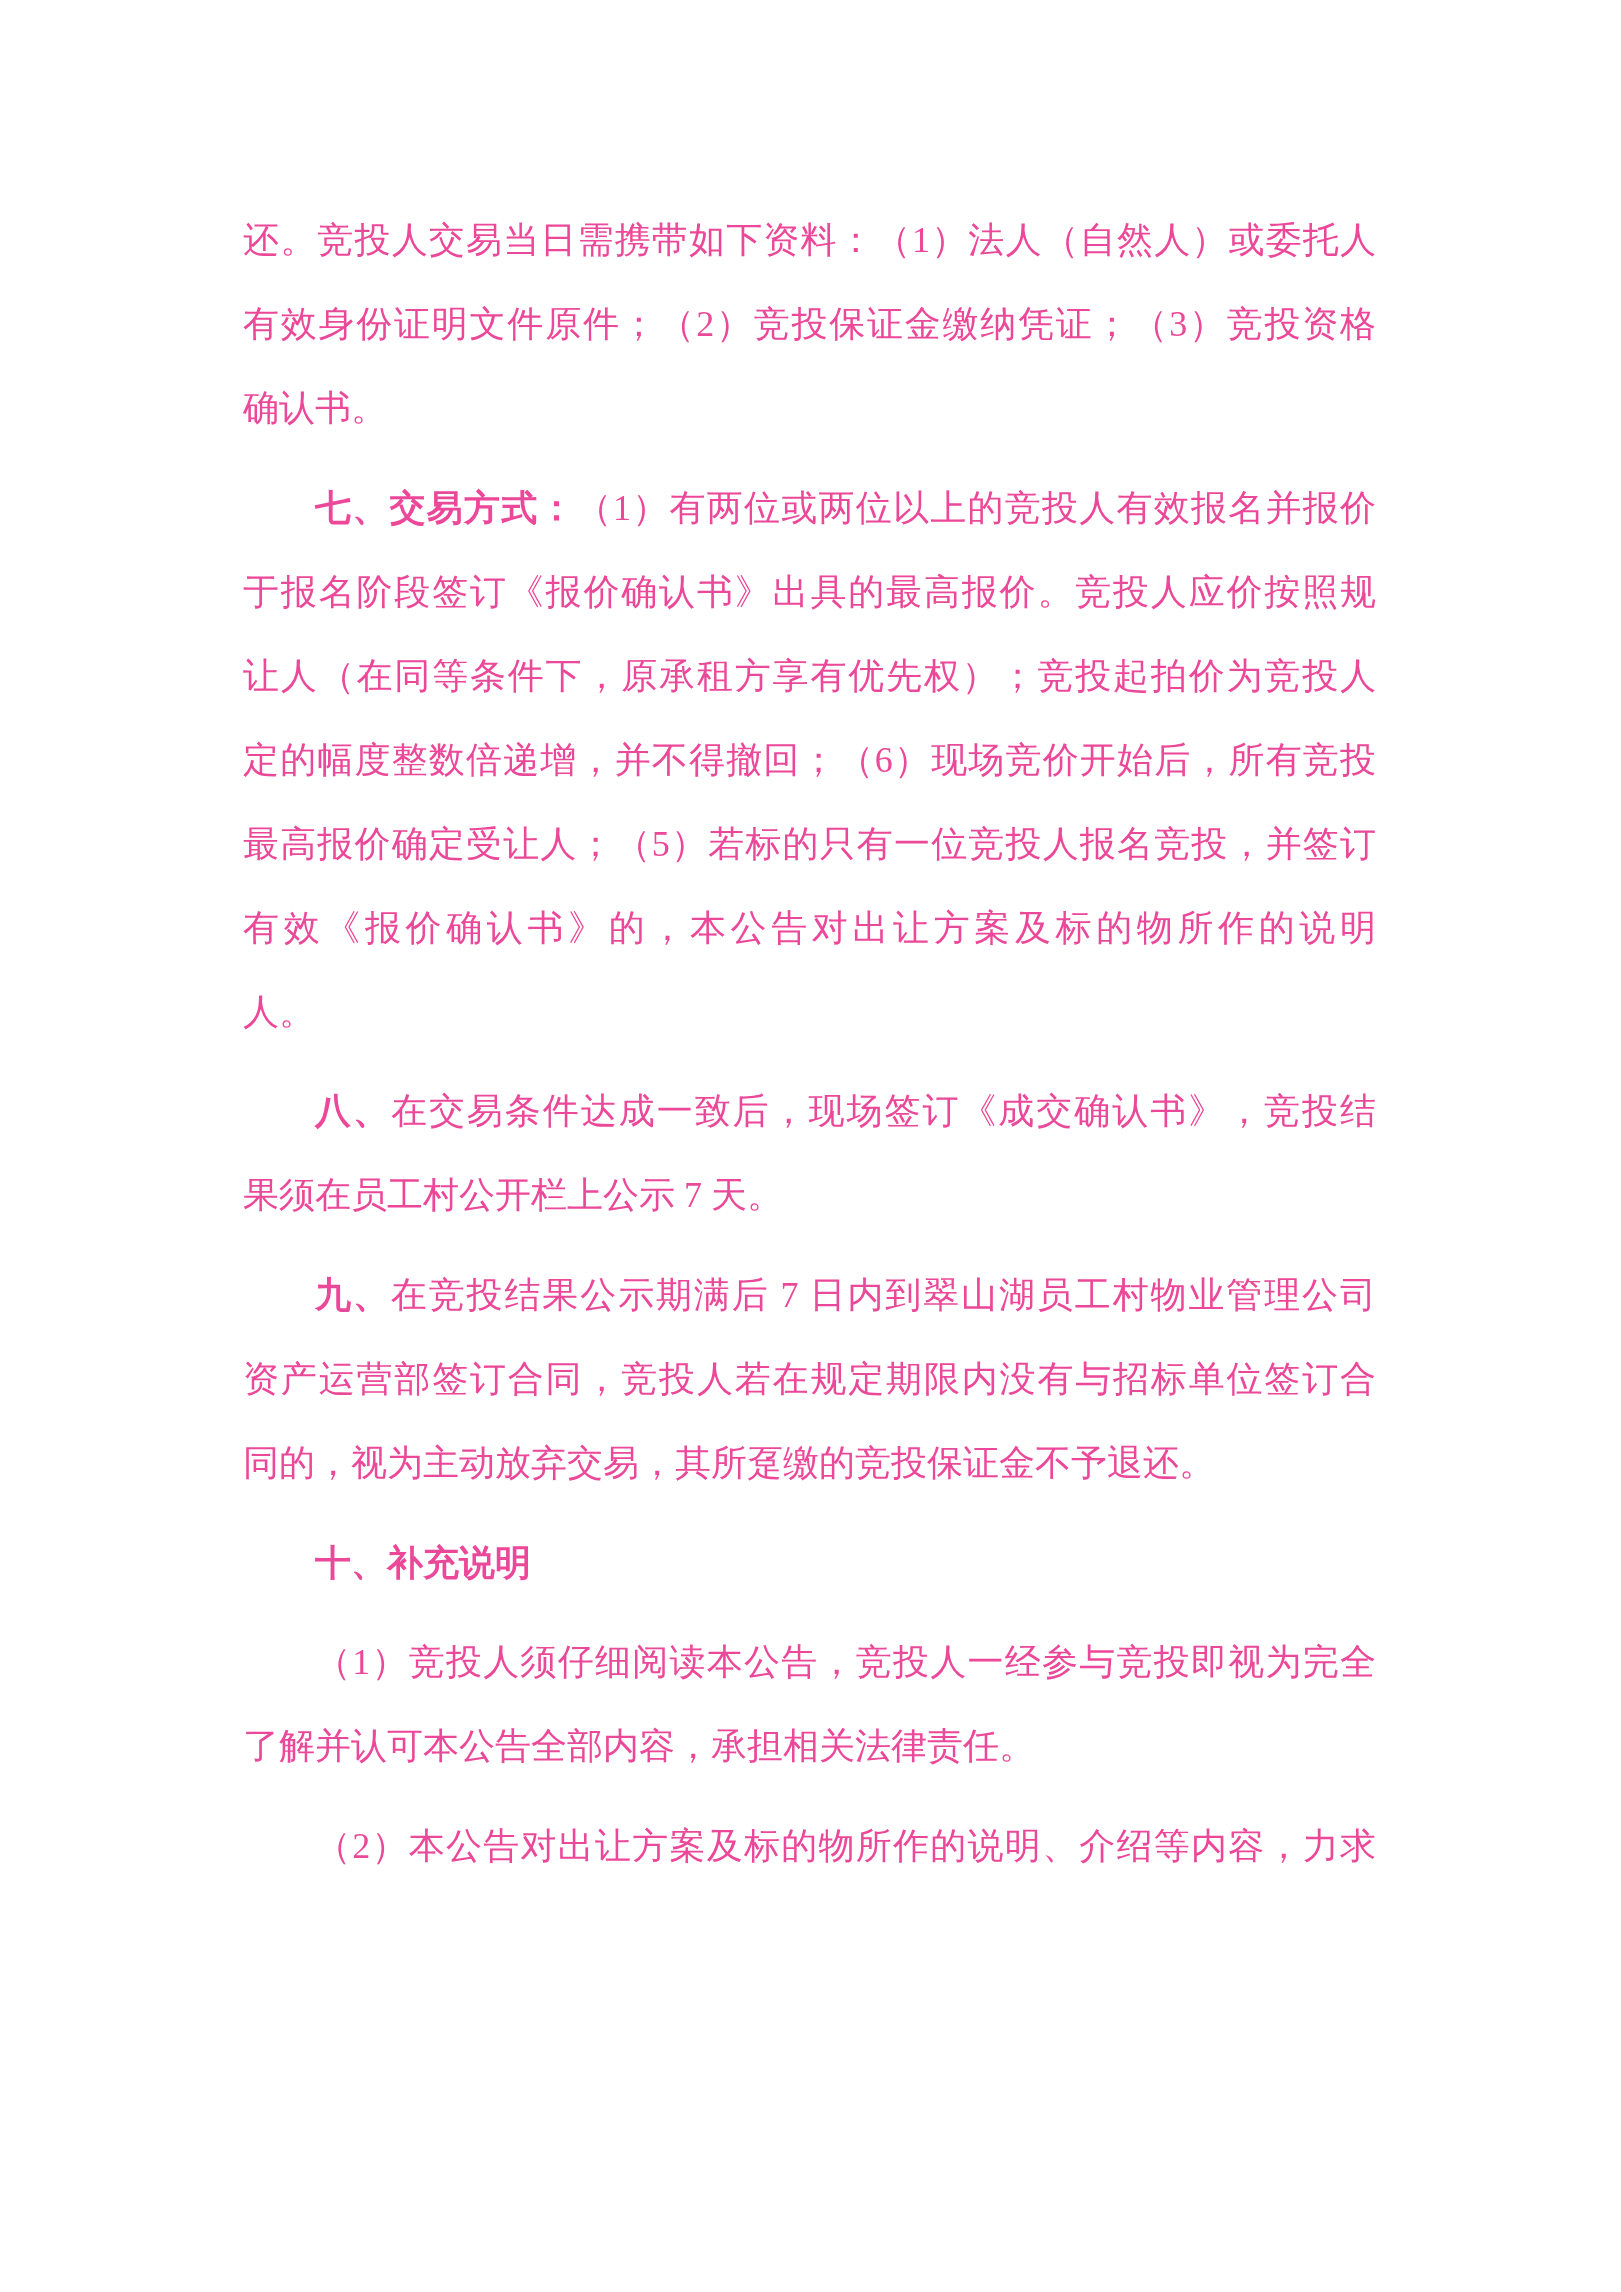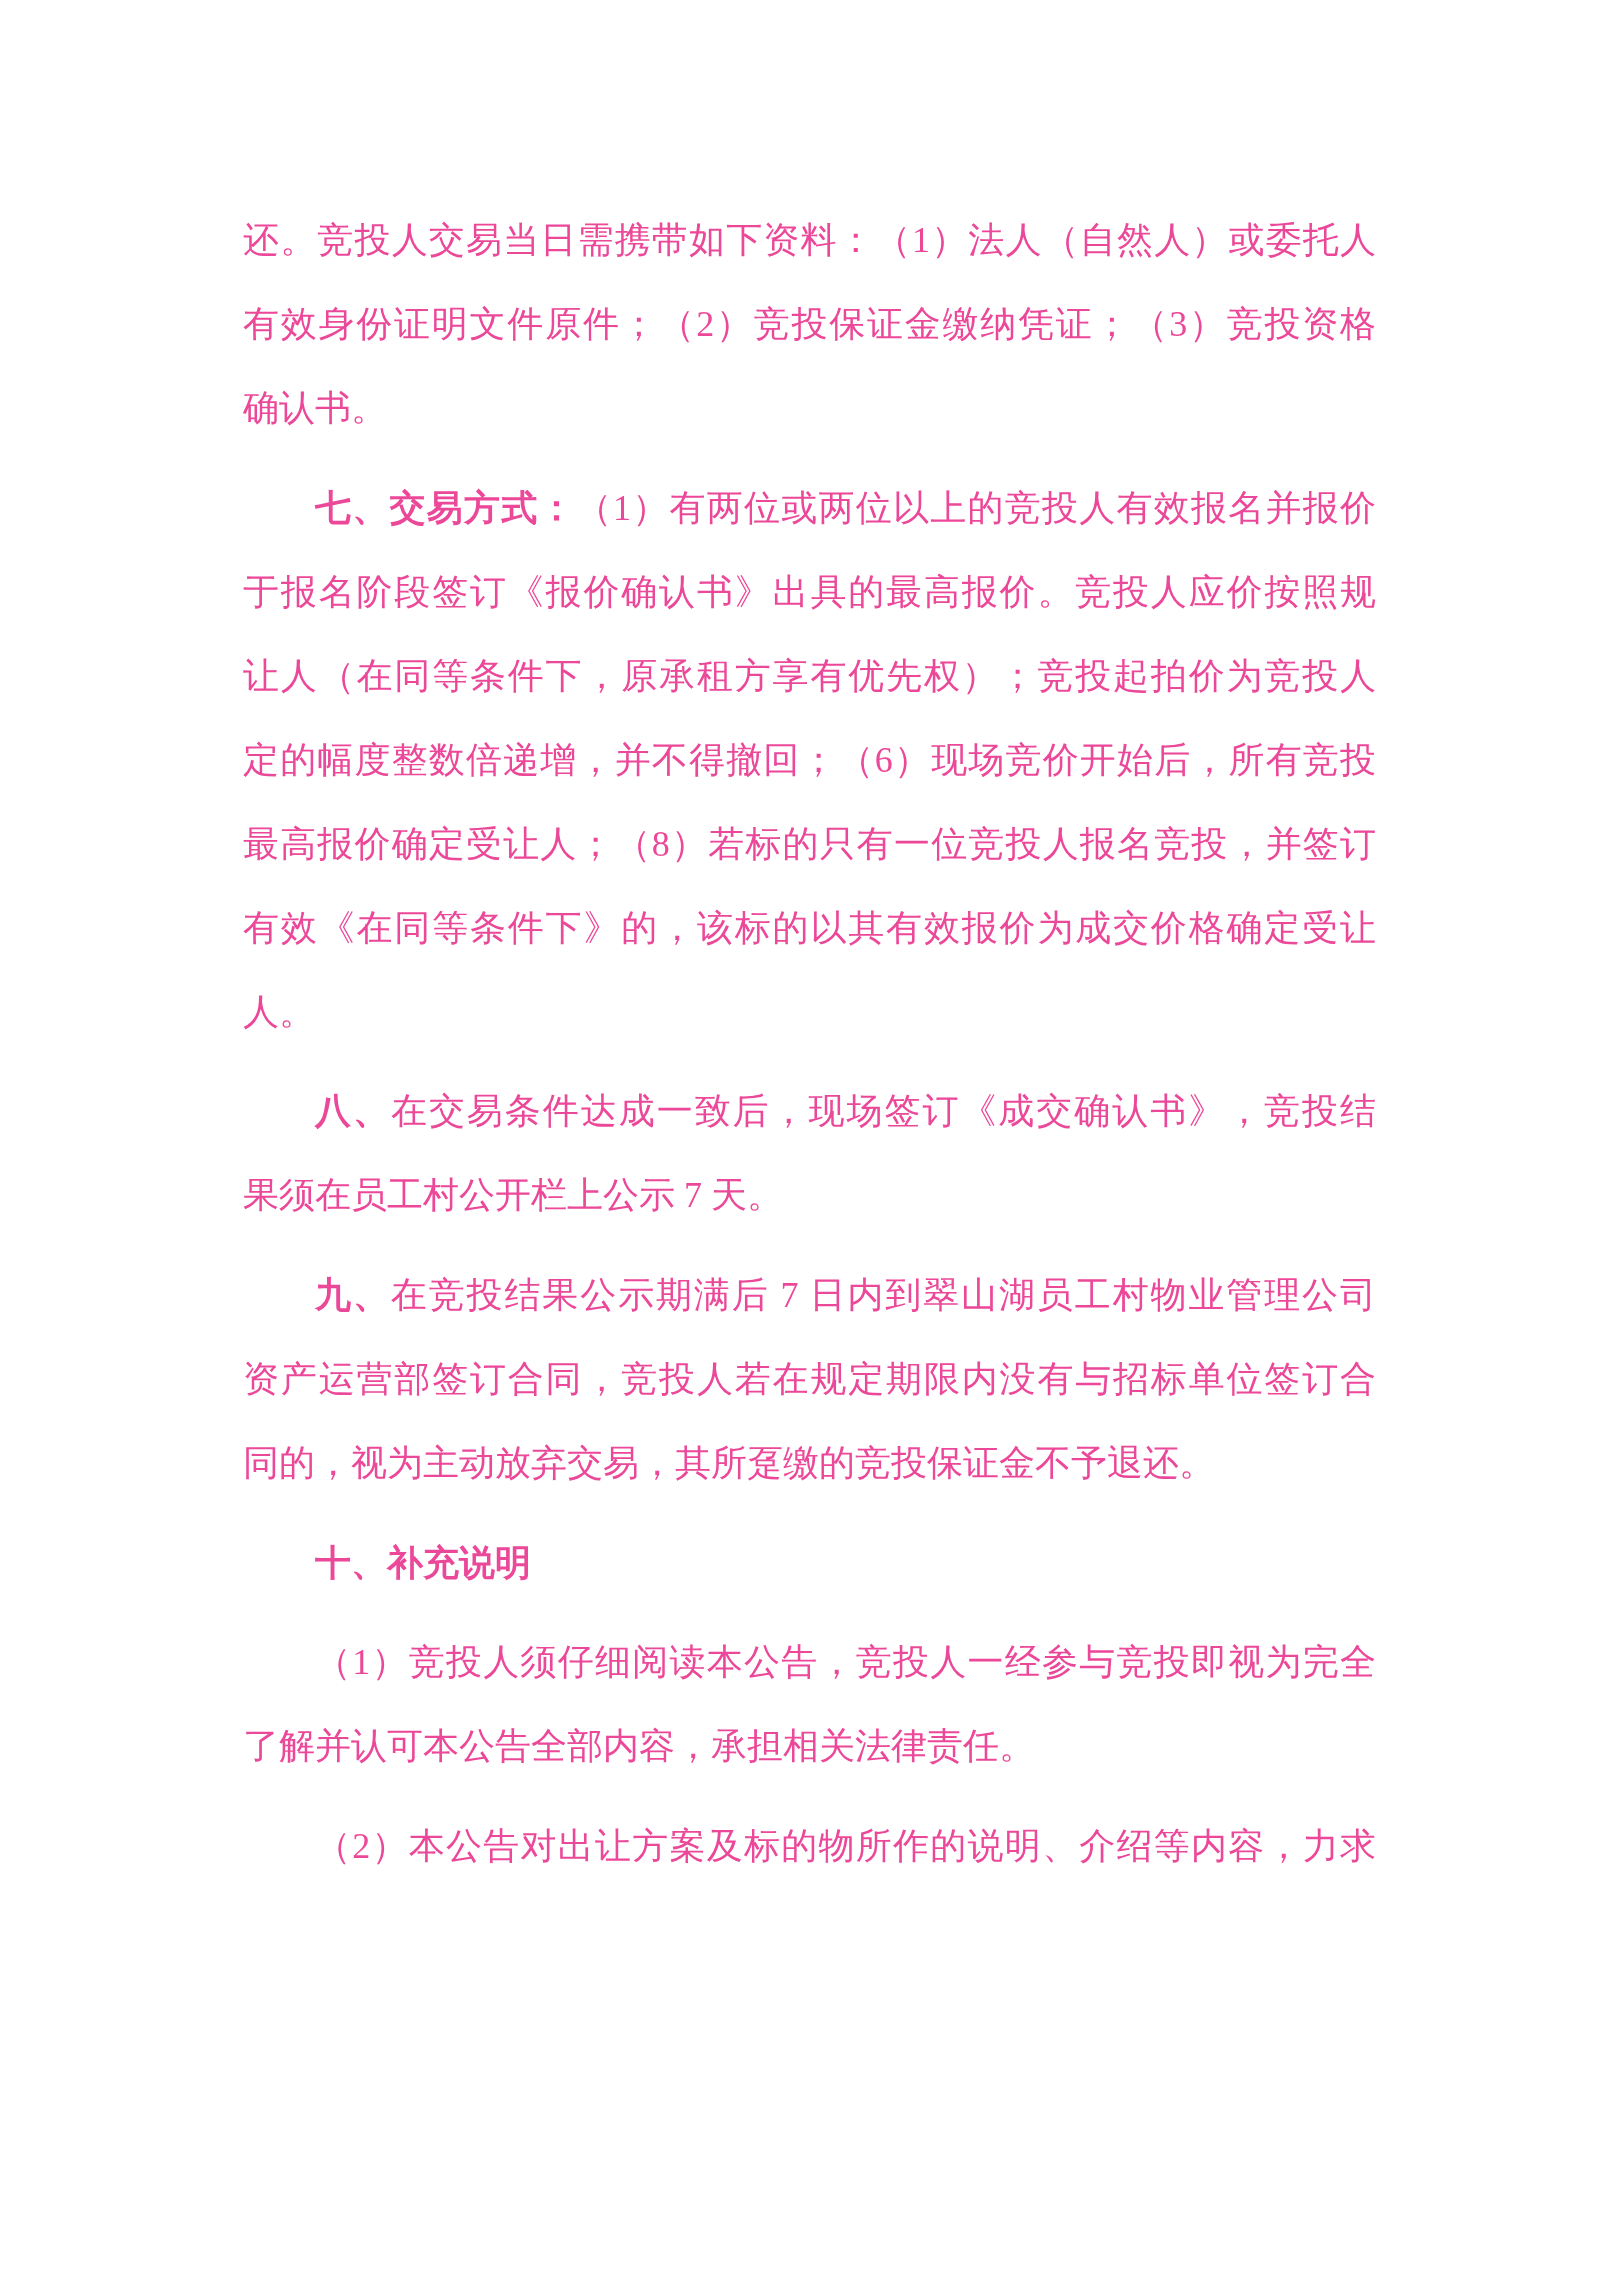--- a/index.html
+++ b/index.html
@@ -48,22 +48,22 @@
       <div class="paragraph">
         <div class="line"><span>还。竞投人交易当日需携带如下资料：（1）法人（自然人）或委托人</span></div>
         <div class="line"><span>有效身份证明文件原件；（2）竞投保证金缴纳凭证；（3）竞投资格</span></div>
         <div class="line line-last"><span>确认书。</span></div>
       </div>
       <div class="paragraph para-indent">
         <div class="line"><span class="b">七、交易方式：</span><span>（1）有两位或两位以上的竞投人有效报名并报价</span></div>
         <div class="line"><span>于报名阶段签订《报价确认书》出具的最高报价。竞投人应价按照规</span></div>
         <div class="line"><span>让人（在同等条件下，原承租方享有优先权）；竞投起拍价为竞投人</span></div>
         <div class="line"><span>定的幅度整数倍递增，并不得撤回；（6）现场竞价开始后，所有竞投</span></div>
-        <div class="line"><span>最高报价确定受让人；（8）若标的只有一位竞投人报名竞投，并签订</span></div>
-        <div class="line"><span>有效《在同等条件下》的，该标的以其有效报价为成交价格确定受让</span></div>
+        <div class="line"><span>最高报价确定受让人；（5）若标的只有一位竞投人报名竞投，并签订</span></div>
+        <div class="line"><span>有效《报价确认书》的，本公告对出让方案及标的物所作的说明</span></div>
         <div class="line line-last"><span>人。</span></div>
       </div>
       <div class="paragraph para-indent">
         <div class="line"><span class="b">八、</span><span>在交易条件达成一致后，现场签订《成交确认书》，竞投结</span></div>
         <div class="line line-last"><span>果须在员工村公开栏上公示 7 天。</span></div>
       </div>
       <div class="paragraph para-indent">
         <div class="line"><span class="b">九、</span><span>在竞投结果公示期满后 7 日内到翠山湖员工村物业管理公司</span></div>
         <div class="line"><span>资产运营部签订合同，竞投人若在规定期限内没有与招标单位签订合</span></div>
         <div class="line line-last"><span>同的，视为主动放弃交易，其所趸缴的竞投保证金不予退还。</span></div>

